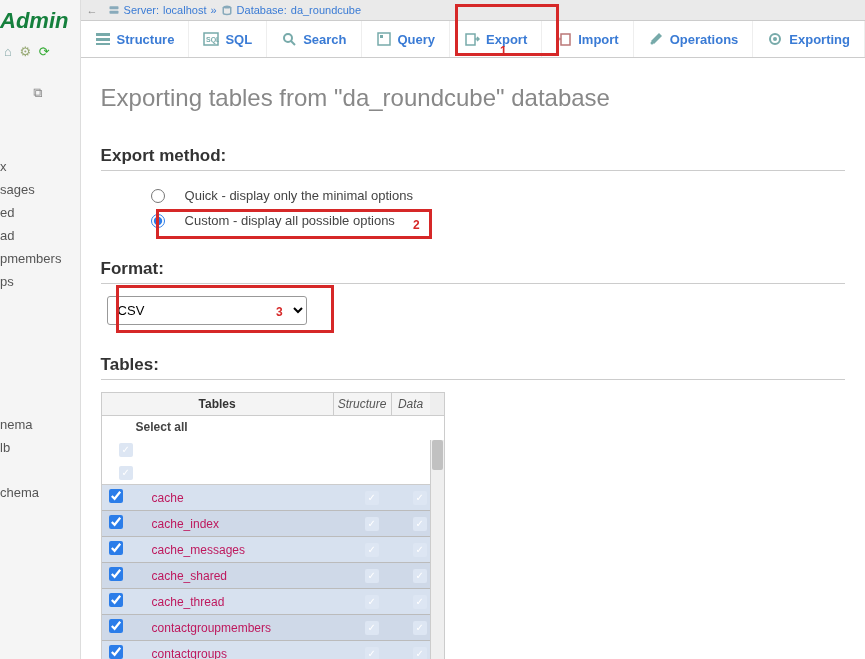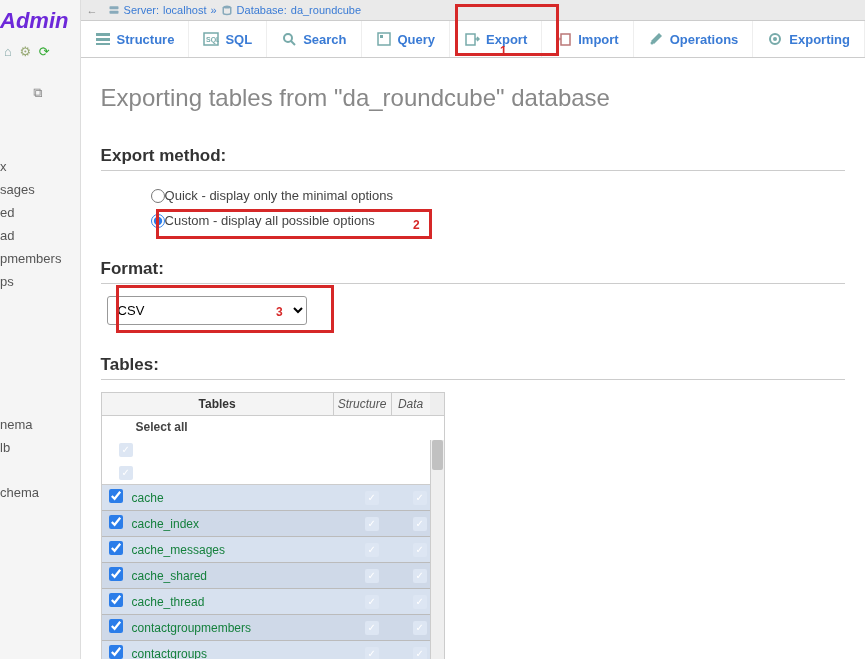--- a/index.html
+++ b/index.html
@@ -18,21 +18,21 @@
   width: 102px;
   background: #f5f5f5;
   border-right: 1px solid #ddd;
   overflow: hidden;
   padding-top: 4px;
 }
 .logo {
   font-size: 22px;
   font-weight: 700;
   font-style: italic;
-  color: #6d28d9;
+  color: #15803d;
   padding: 4px 2px 6px 0;
   text-align: left;
 }
 .sidebar-icons {
   padding: 4px 4px 8px 4px;
   color: #8aa;
   font-size: 13px;
 }
 .sidebar-icons span { margin-right: 4px; }
 .sidebar-link-icon {
@@ -97,21 +97,21 @@
 }
 .section-label {
   font-weight: bold;
   font-size: 17px;
   color: #333;
   border-bottom: 1px solid #ccc;
   padding-bottom: 4px;
   margin-bottom: 12px;
 }
 .radio-group { padding-left: 50px; margin-bottom: 26px; }
-.radio-row { display: flex; align-items: center; gap: 0; padding: 5px 0; }
+.radio-row { display: flex; align-items: center; gap: 20px; padding: 5px 0; }
 .radio-row input[type=radio] {
   width: 14px; height: 14px;
   accent-color: #2b7de9;
 }
 .hl-red {
   border: 3px solid #d62828;
   position: absolute;
   pointer-events: none;
 }
 .hl1 { left: 455px; top: 4px; width: 104px; height: 52px; }
@@ -161,21 +161,21 @@
 .selectall-row .cell-cb { width:48px; text-align:center; padding:4px; }
 .trow {
   display: flex;
   align-items: center;
   border-bottom: 1px solid #bbb;
   font-size: 12px;
 }
 .trow.odd { background: #d7e1ef; }
 .trow.even { background: #cfd9e8; }
 .trow .cb { width:28px; text-align:center; padding:4px 0; }
-.trow .tname { flex:1; padding:4px 2px; color:#15803d; }
+.trow .tname { flex:1; padding:4px 2px; color:#be185d;margin-left:20px; }
 .trow .tcheck { width:48px; text-align:center; color: #fff; font-size:11px; }
 .cb input, .cell-cb input, .tcheck-inner {
   width:14px; height:14px;
 }
 .cb input { accent-color: #2b7de9; }
 .faded-cb {
   display:inline-block; width:14px; height:14px;
   background:#dde6f3; border-radius:2px;
   color:#fff; font-size:10px; line-height:14px;
 }

